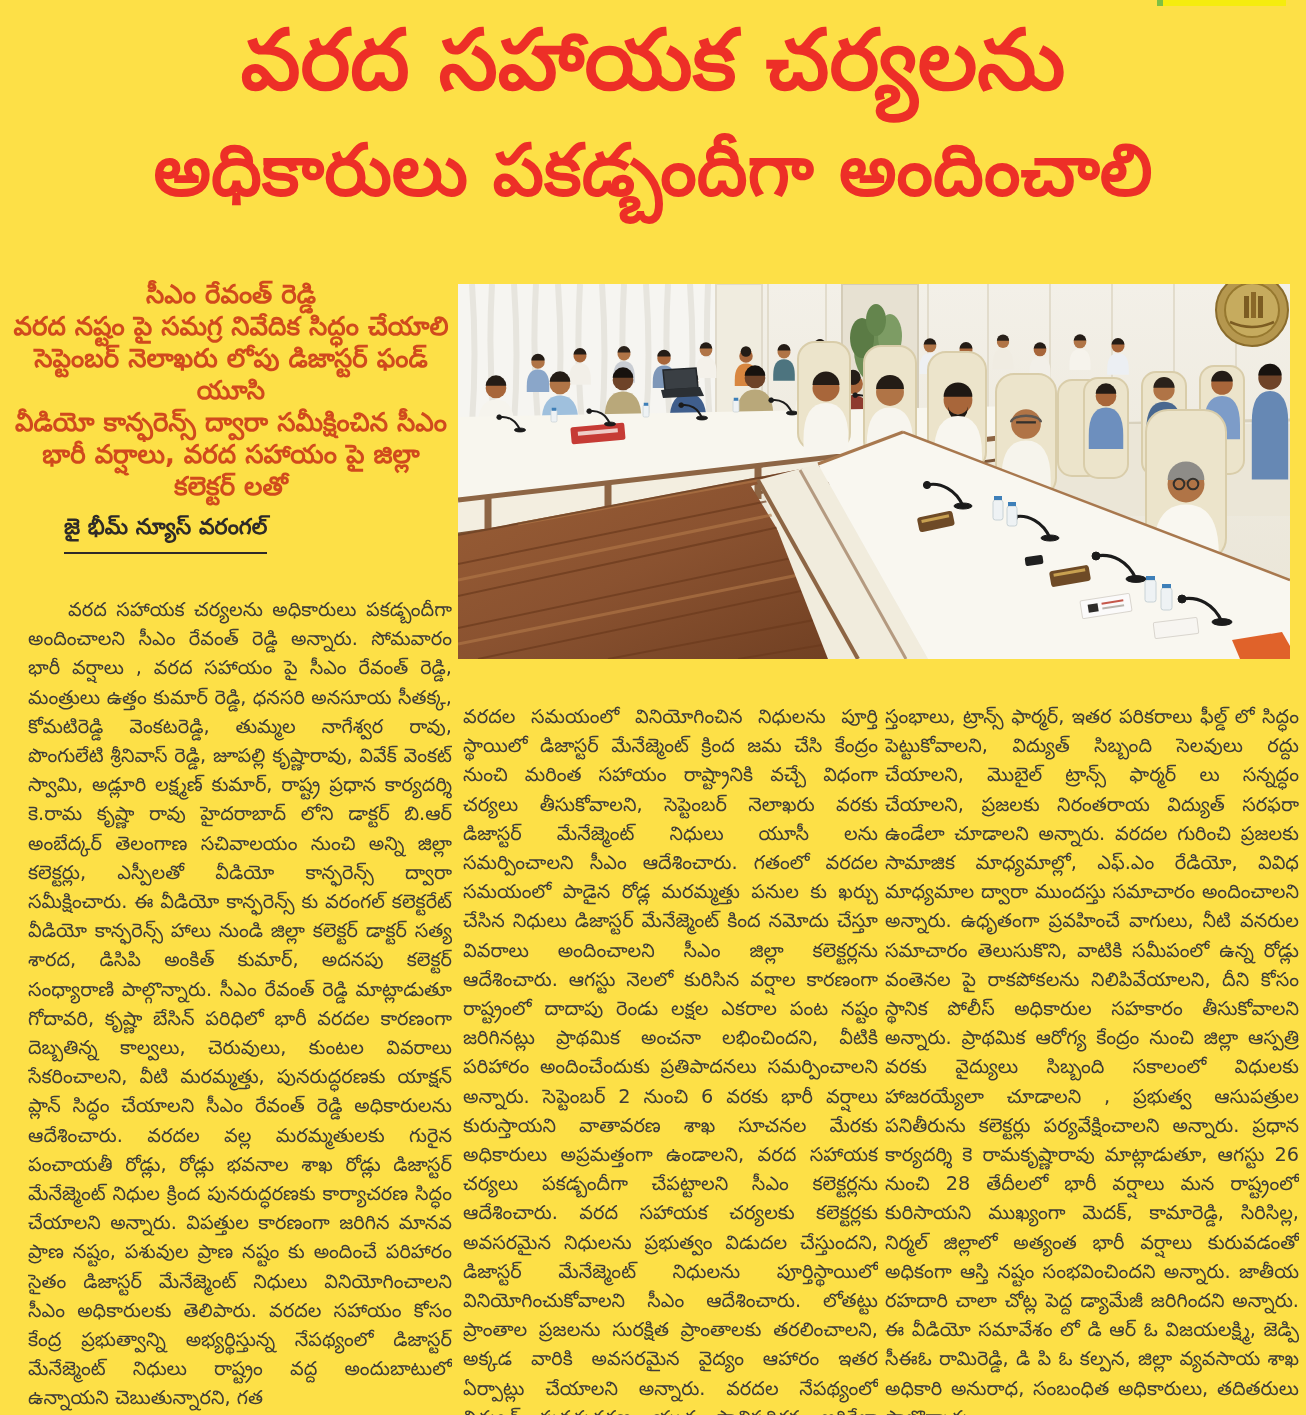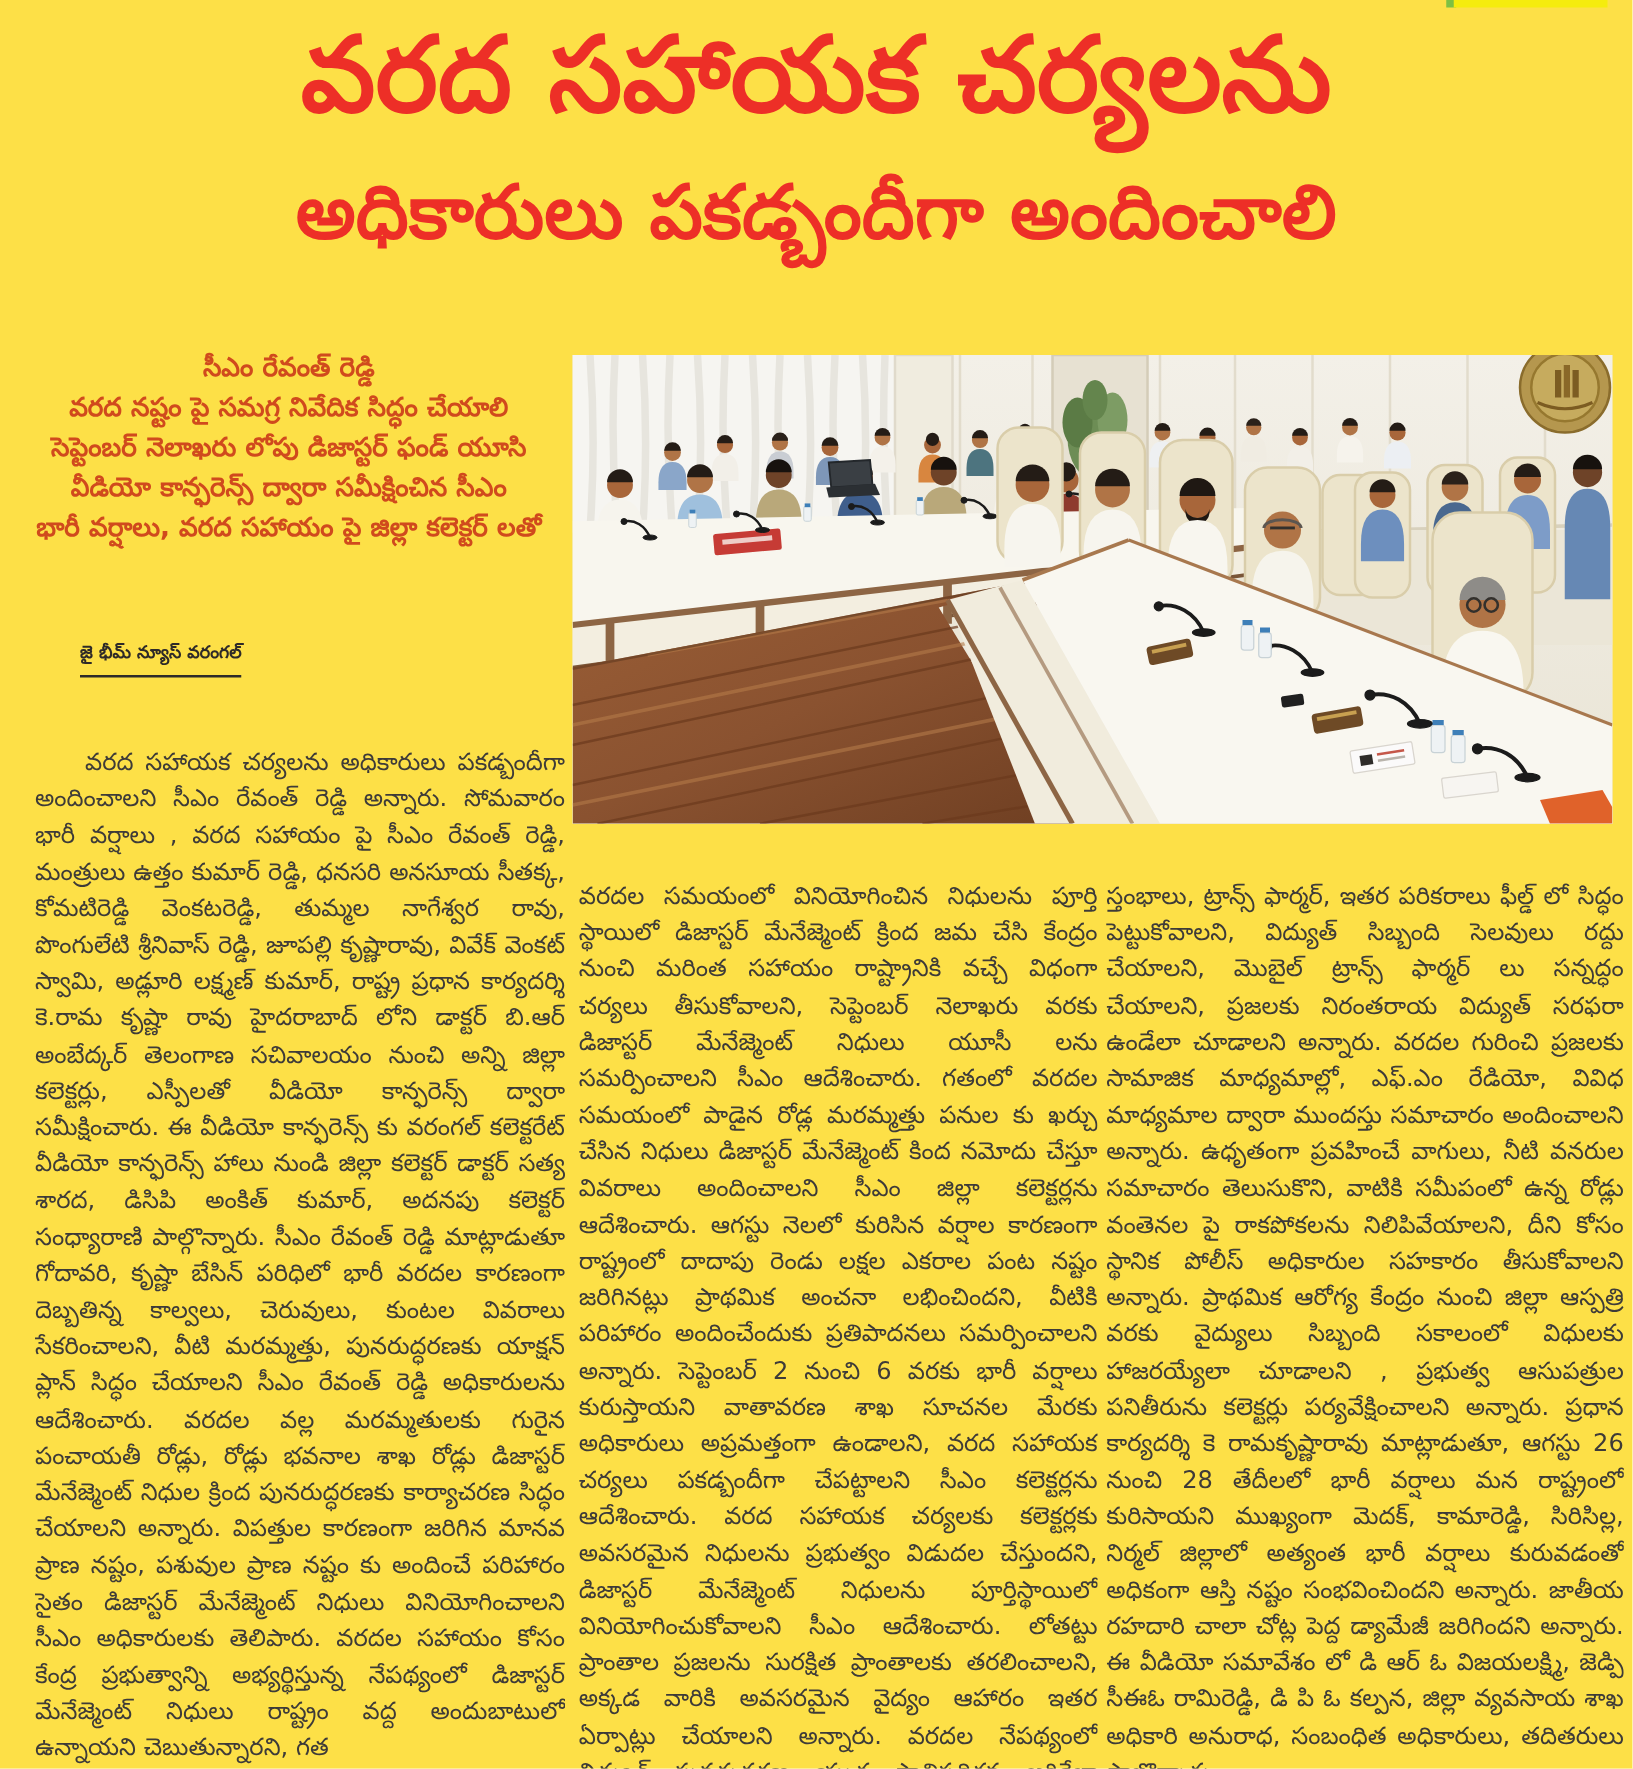--- a/index.html
+++ b/index.html
@@ -9,28 +9,28 @@
     overflow:hidden;
     --hl:#ed2f27; --sub:#d04a1d; --body:#3e3b38; --bar:#f5ec0e;
   }
   .highlight-bar{position:absolute;left:1163px;top:0;width:123px;height:6px;background:var(--bar);}
   .highlight-tip{position:absolute;left:1157px;top:0;width:8px;height:6px;background:#7ec043;}
   .headline{
     position:absolute;left:0;top:6px;width:1306px;text-align:center;
     color:var(--hl);font-weight:bold;margin:0;
   }
   .headline .hl1{display:block;font-size:84px;line-height:108px;white-space:nowrap;}
-  .headline .hl2{display:block;font-size:60px;line-height:112px;white-space:nowrap;}
+  .headline .hl2{display:block;font-size:72px;line-height:112px;white-space:nowrap;}
   .subhead{
     position:absolute;left:8px;top:278px;width:446px;text-align:center;
-    color:var(--sub);font-weight:bold;font-size:21px;line-height:32px;
+    color:var(--sub);font-weight:bold;font-size:26px;line-height:32px;
   }
   .byline{
     position:absolute;left:64px;top:514px;
-    color:#2e2a28;font-weight:bold;font-size:14px;
+    color:#2e2a28;font-weight:bold;font-size:22px;
     border-bottom:2.5px solid #2e2a28;padding-bottom:7px;
   }
   .bodycol{
     position:absolute;color:var(--body);
     font-size:19.3px;line-height:29.2px;text-align:justify;overflow:hidden;margin-top:36px;
   }
   .col1{left:28px;top:559px;width:424px;height:847px;text-indent:40px;}
   .col2{left:463px;top:666px;width:415px;height:748px;}
   .col3{left:885px;top:666px;width:414px;height:748px;}
   .photo{

